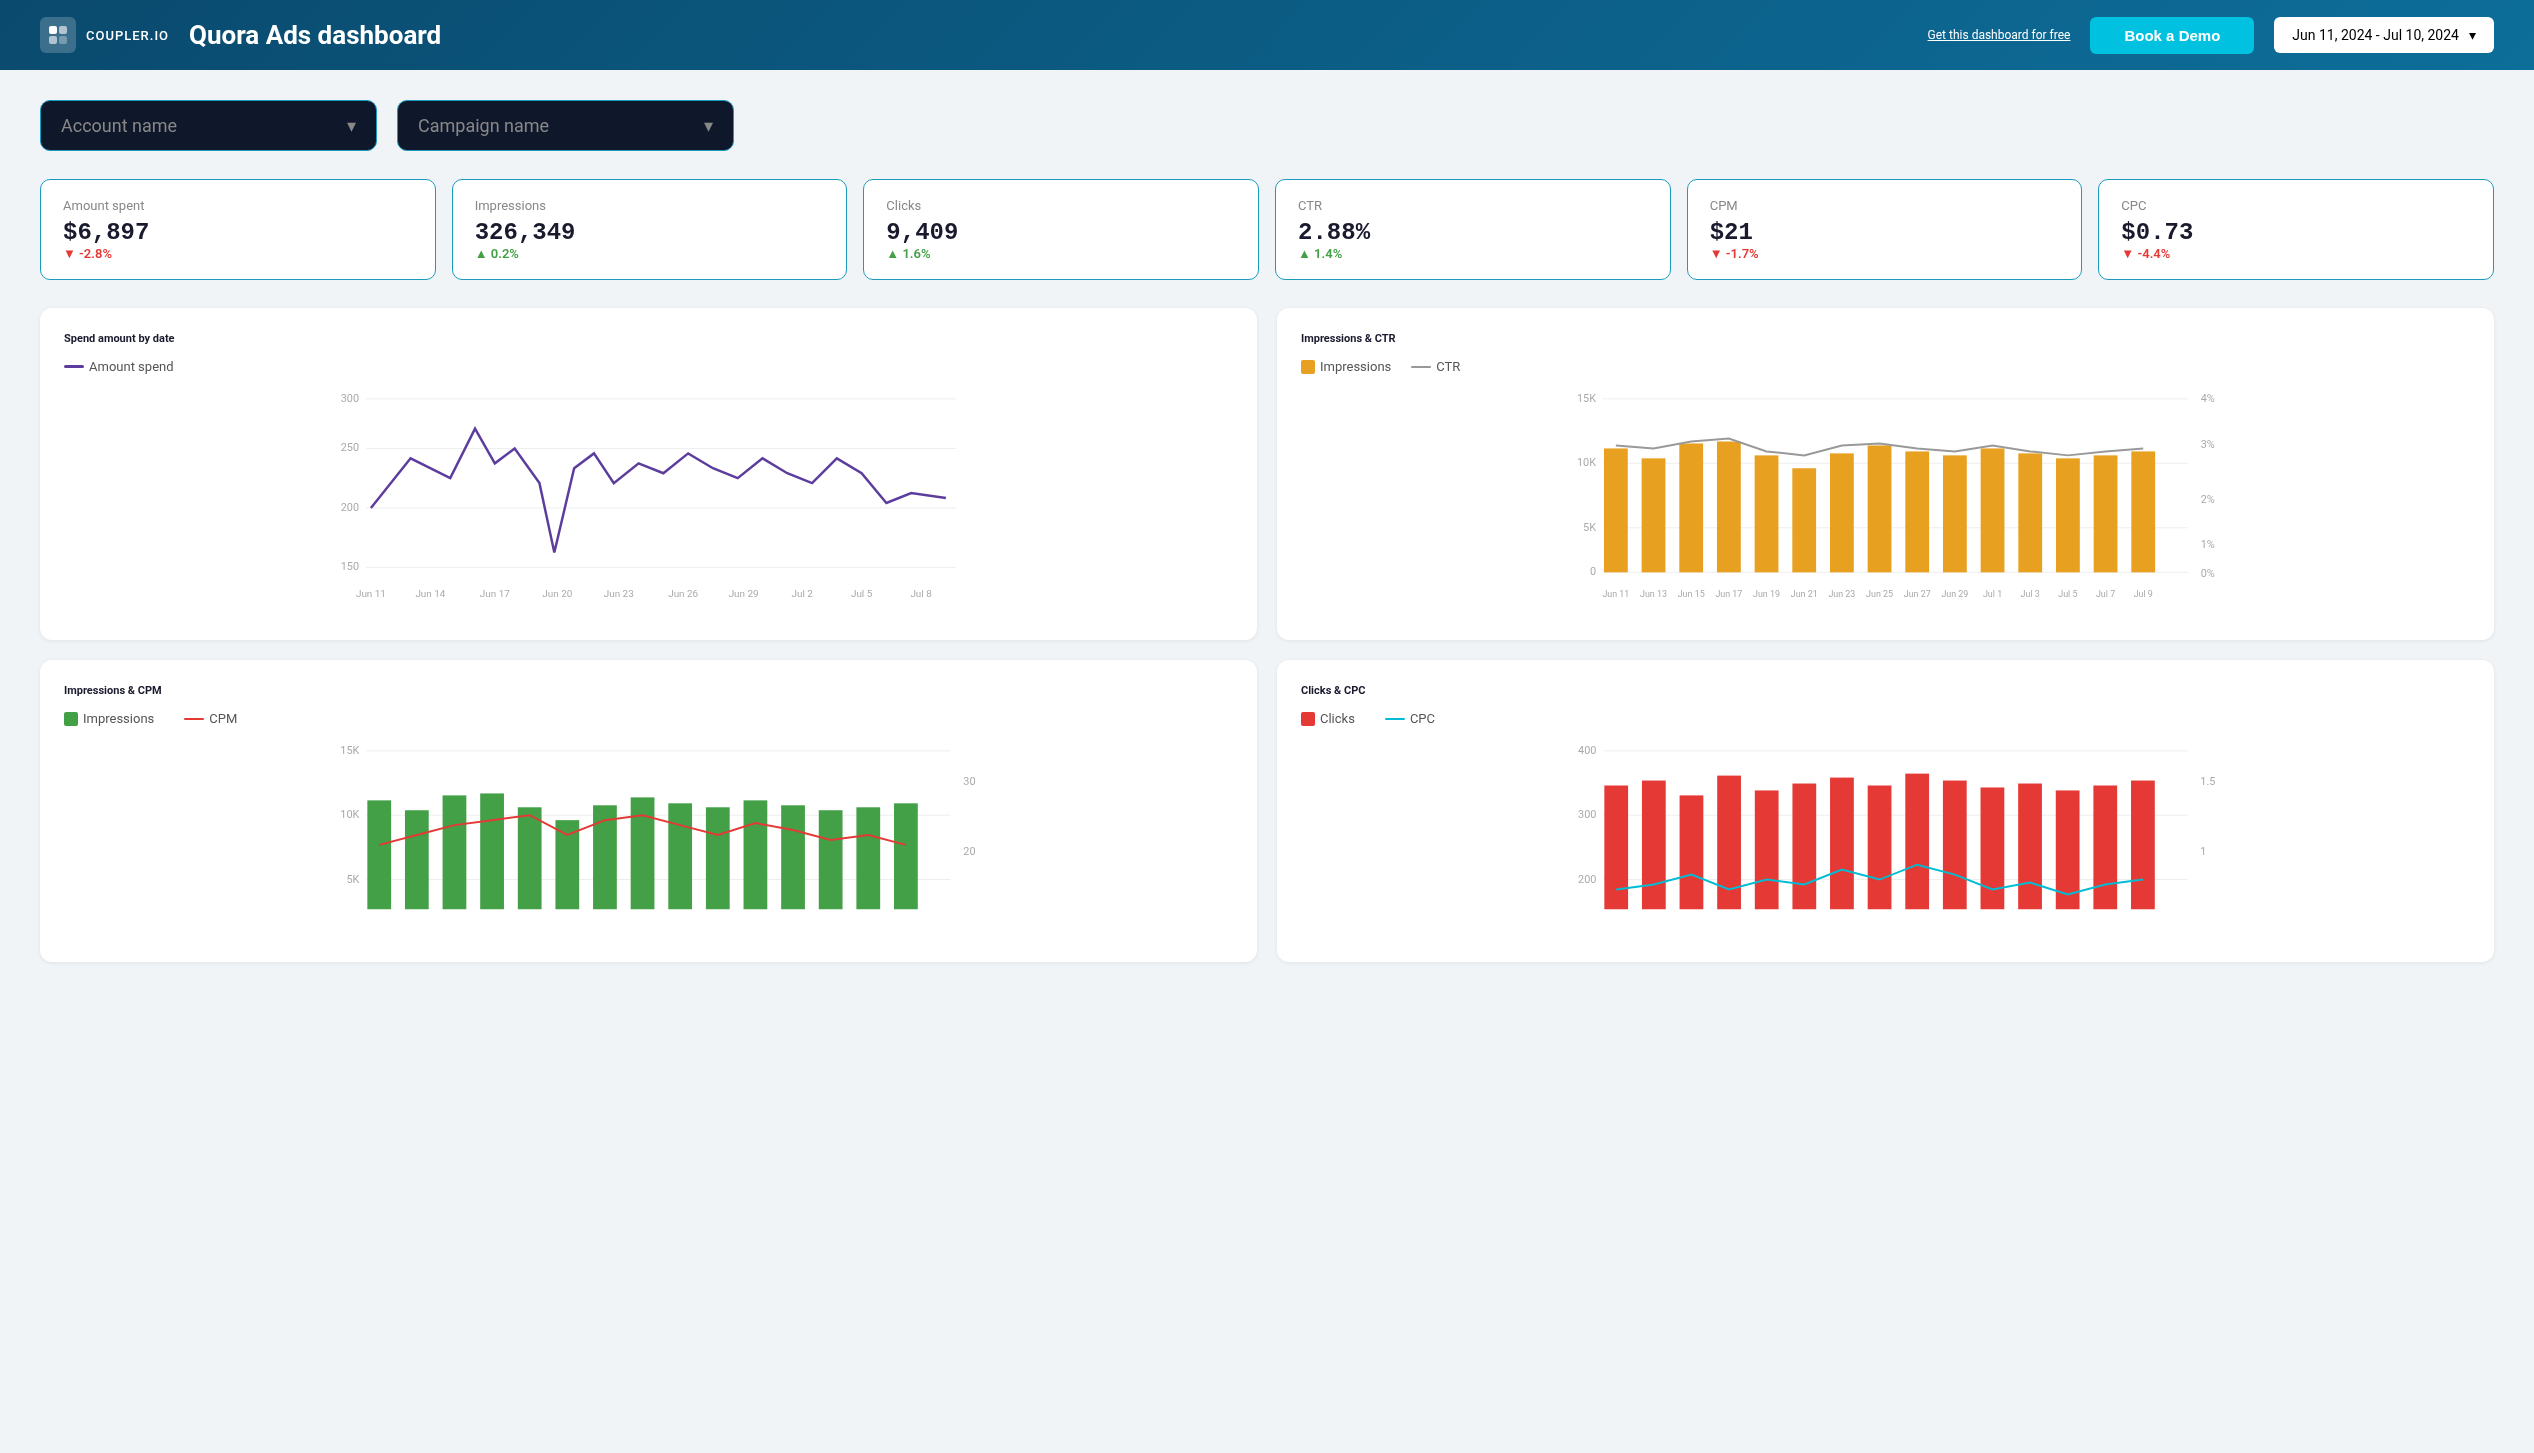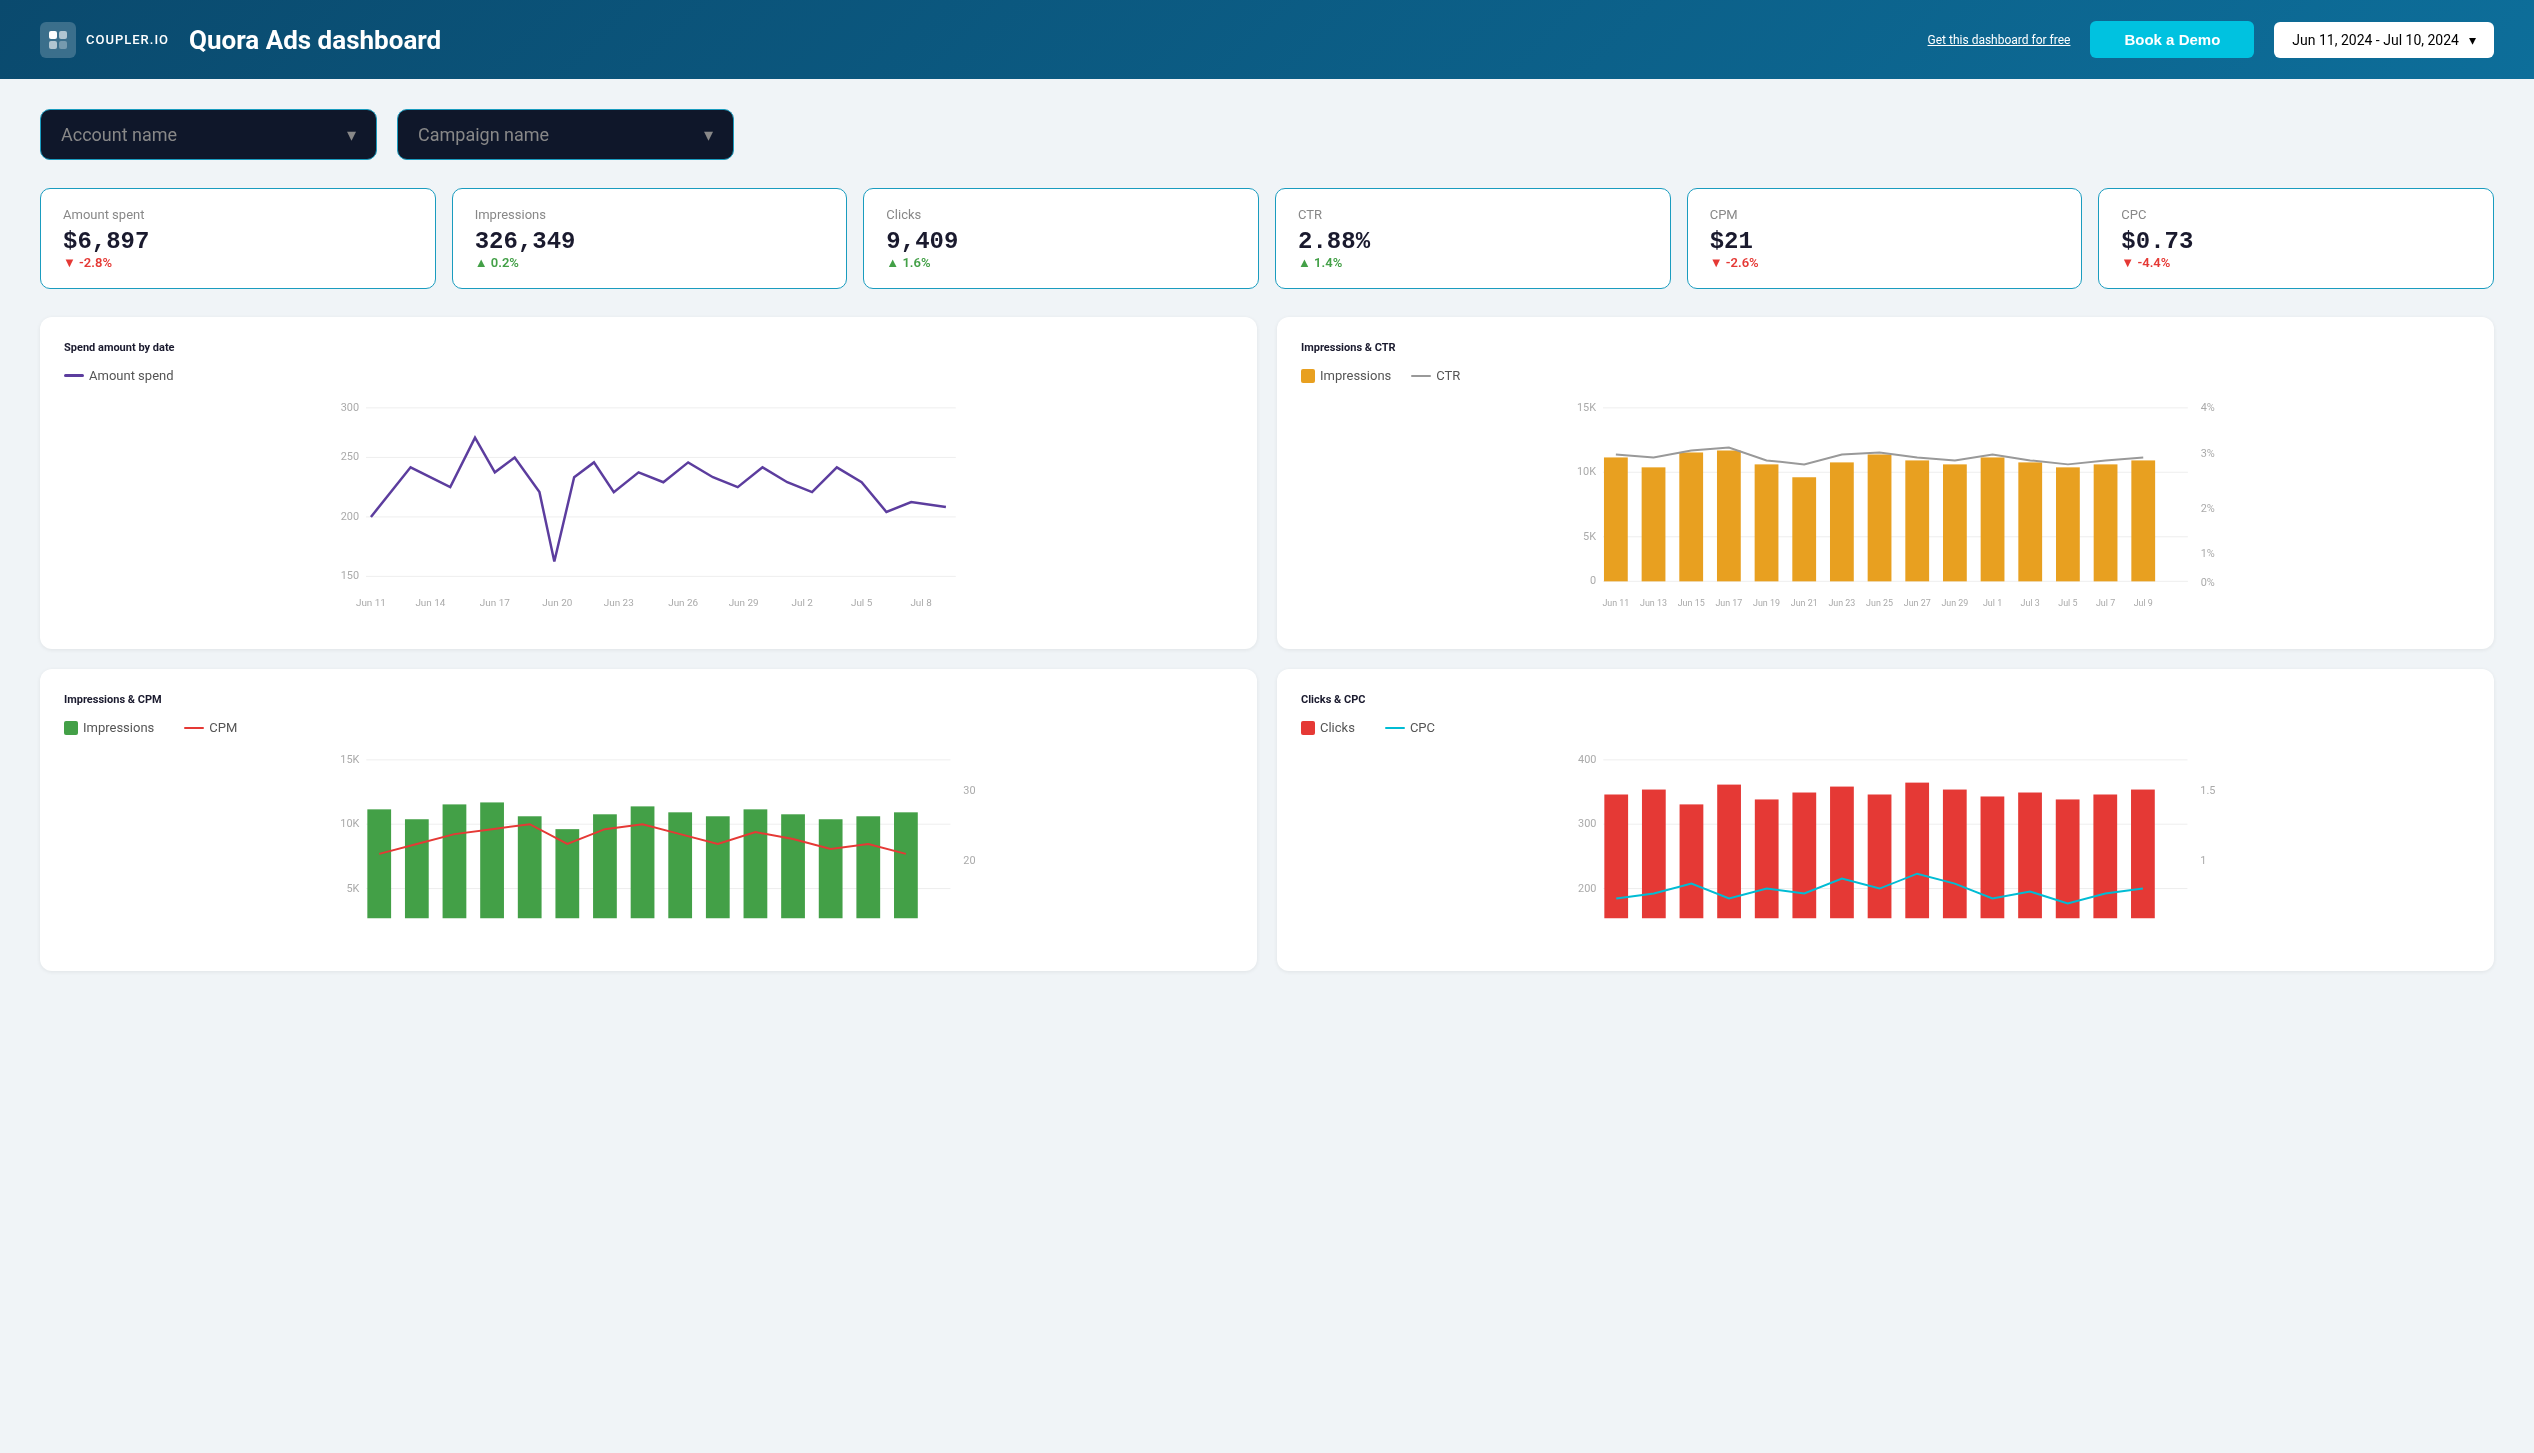--- a/index.html
+++ b/index.html
@@ -2,21 +2,21 @@
 <html><head>
   <meta charset="utf-8">
   <style>
     * { box-sizing: border-box; margin: 0; padding: 0; }
     body { font-family: -apple-system, BlinkMacSystemFont, 'Segoe UI', Roboto, sans-serif; background: #f0f4f7; }
 
     
     .header {
       background: linear-gradient(135deg, #0a4a6e 0%, #0d6e9a 100%);
       padding: 0 40px;
-      height: 79px;
+      height: 70px;
       display: flex;
       align-items: center;
       gap: 20px;
     }
     .header-logo {
       display: flex;
       align-items: center;
       gap: 10px;
       color: white;
     }
@@ -228,21 +228,21 @@
       <div class="kpi-change up">▲ 1.6%</div>
     </div>
     <div class="kpi-card">
       <div class="kpi-label">CTR</div>
       <div class="kpi-value">2.88%</div>
       <div class="kpi-change up">▲ 1.4%</div>
     </div>
     <div class="kpi-card">
       <div class="kpi-label">CPM</div>
       <div class="kpi-value">$21</div>
-      <div class="kpi-change down">▼ -2.6%</div>
+      <div class="kpi-change down">▼ -1.7%</div>
     </div>
     <div class="kpi-card">
       <div class="kpi-label">CPC</div>
       <div class="kpi-value">$0.73</div>
       <div class="kpi-change down">▼ -4.4%</div>
     </div>
   </div>
 
   <div class="charts-row">
 

